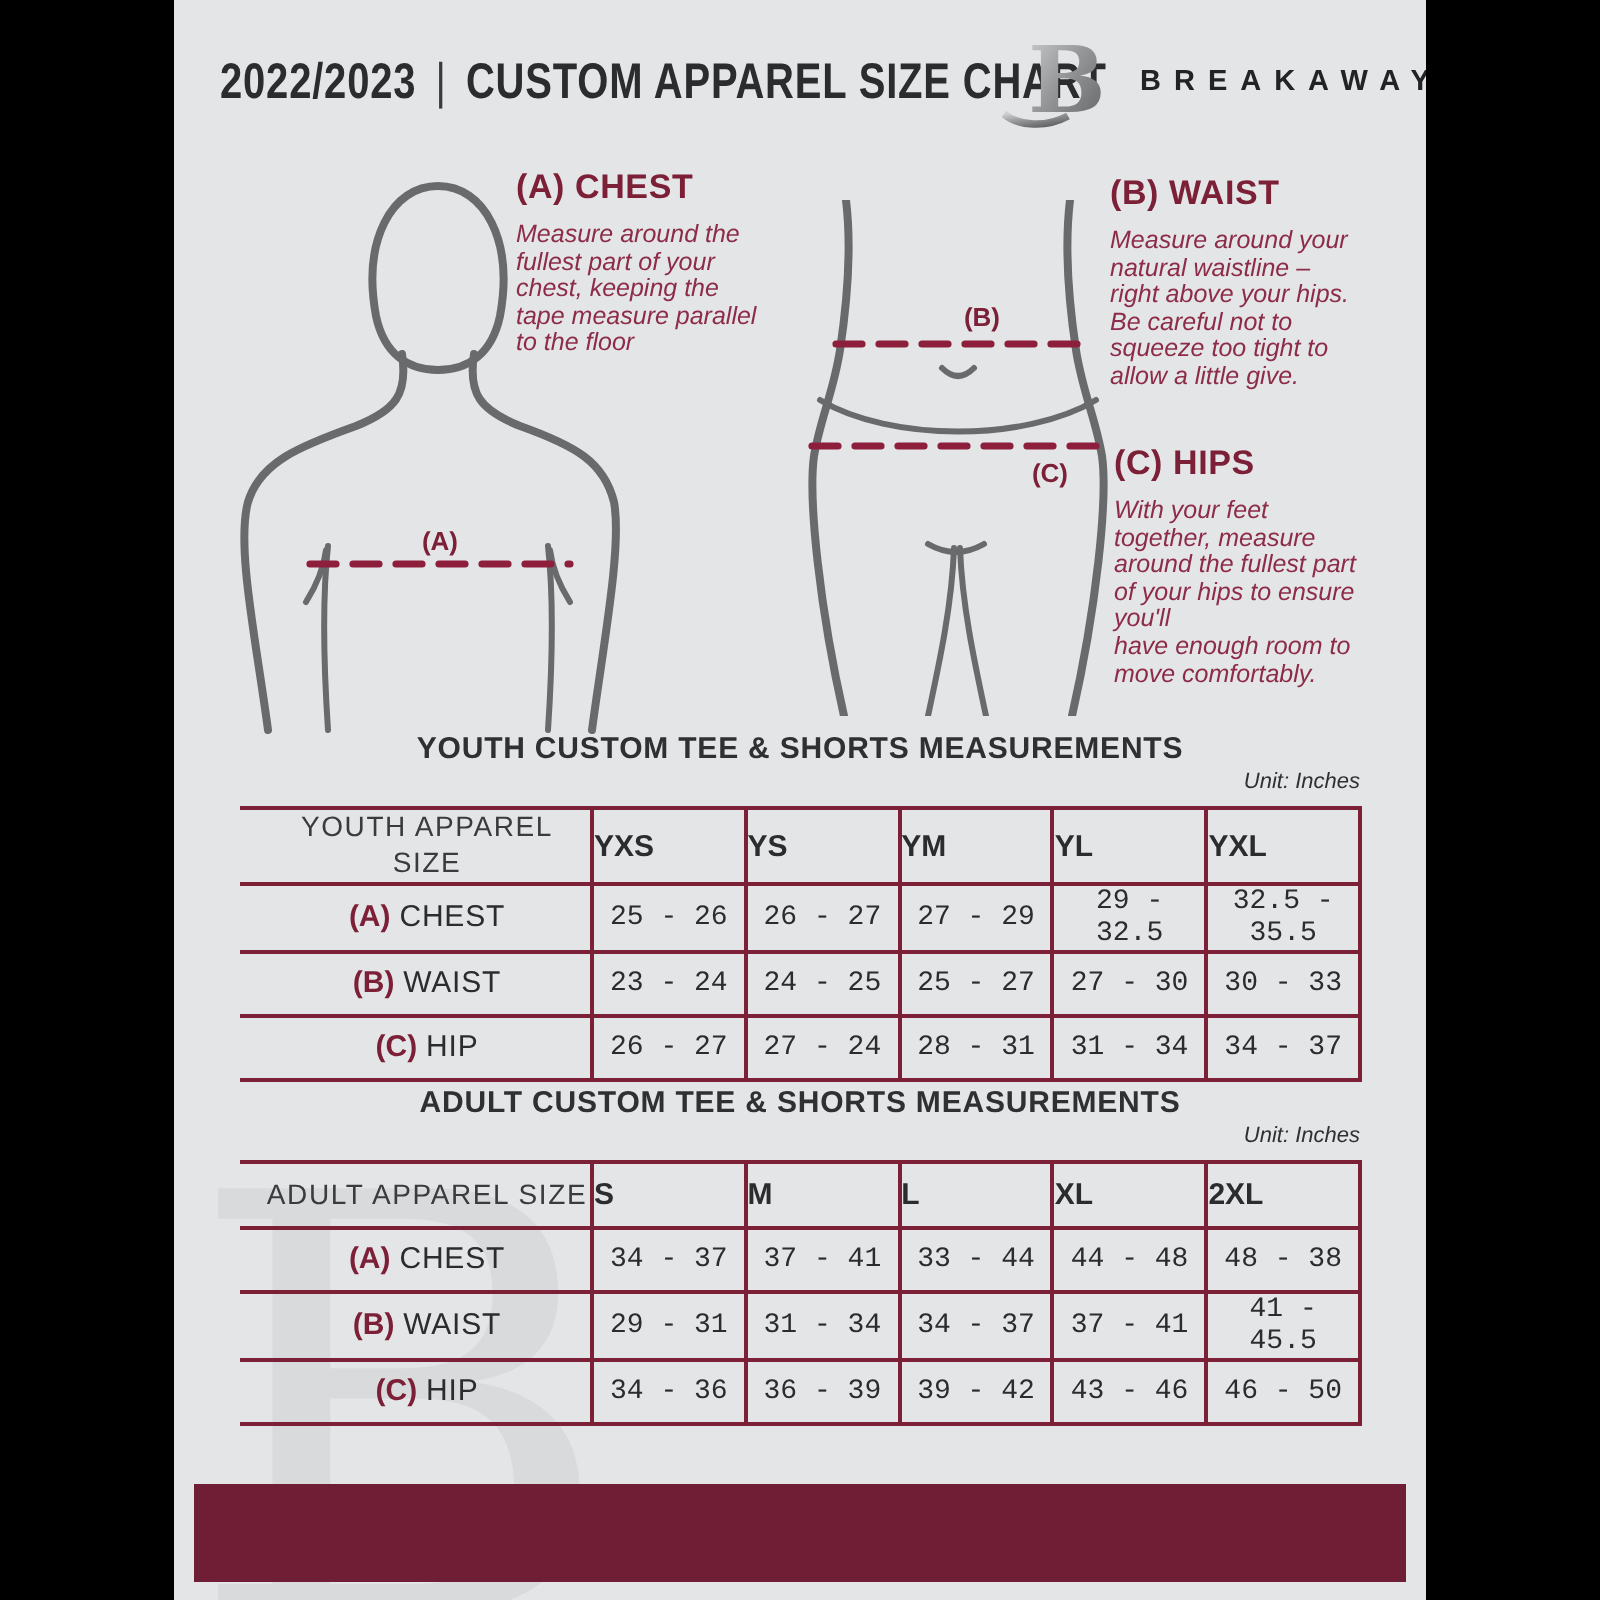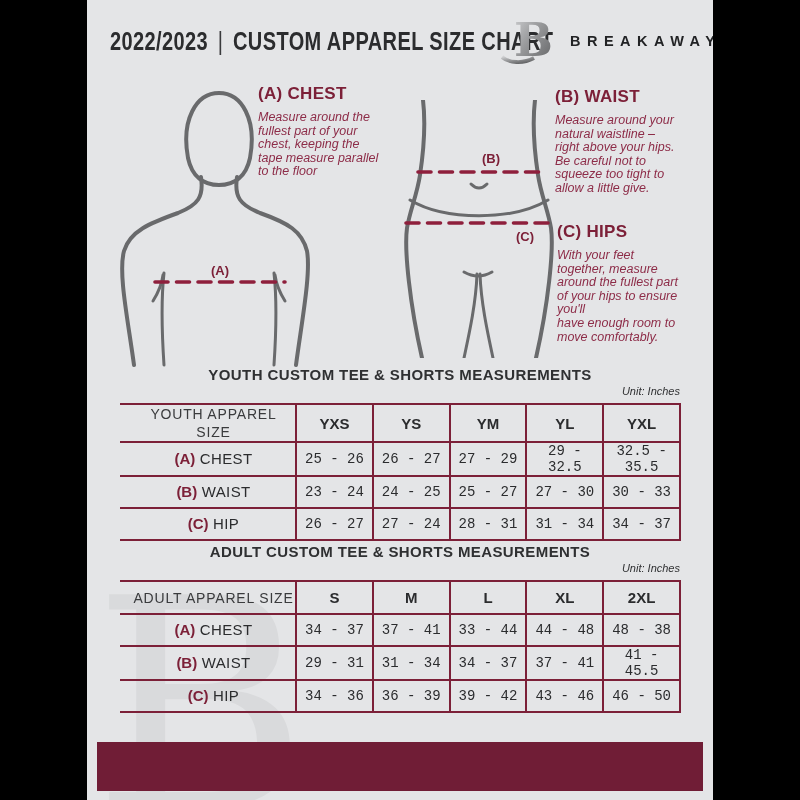--- a/index.html
+++ b/index.html
@@ -61,21 +61,21 @@
   .tbl-unit{font-size:11px;font-style:italic;font-weight:500;color:#2f3032;margin-top:2px;text-align:right;}
   table{border-collapse:collapse;width:560px;table-layout:fixed;margin-top:6px;background:transparent;}
   table{border-bottom:2px solid var(--maroon-border);}
   tr{border-top:2px solid var(--maroon-border);}
   td{height:32px;vertical-align:middle;background:transparent;}
   tr.hdr-row td{height:33px;}
   td + td{border-left:2px solid var(--maroon-border);}
   td:last-child{border-right:2px solid var(--maroon-border);}
   td.first{text-align:center;padding-left:12px;}
   .col-hdr-label{font-size:14px;letter-spacing:.8px;color:#3a3b3d;}
-  .size-hdr{font-size:15px;font-weight:700;color:var(--ink);text-align:center;}
+  .size-hdr{font-size:15px;font-weight:700;color:var(--ink);text-align:left;}
   .row-prefix{font-weight:800;color:var(--maroon-dark);font-size:15px;}
   .row-label{font-size:15px;color:var(--ink);letter-spacing:.4px;}
   td.val{font-size:14px;color:var(--ink);text-align:center;font-family:Liberation Mono, monospace;}
 
   
   .footer-bar{
     position:absolute;left:10px;top:742px;width:606px;height:49px;
     background:var(--maroon);z-index:2;
   }
 </style>

